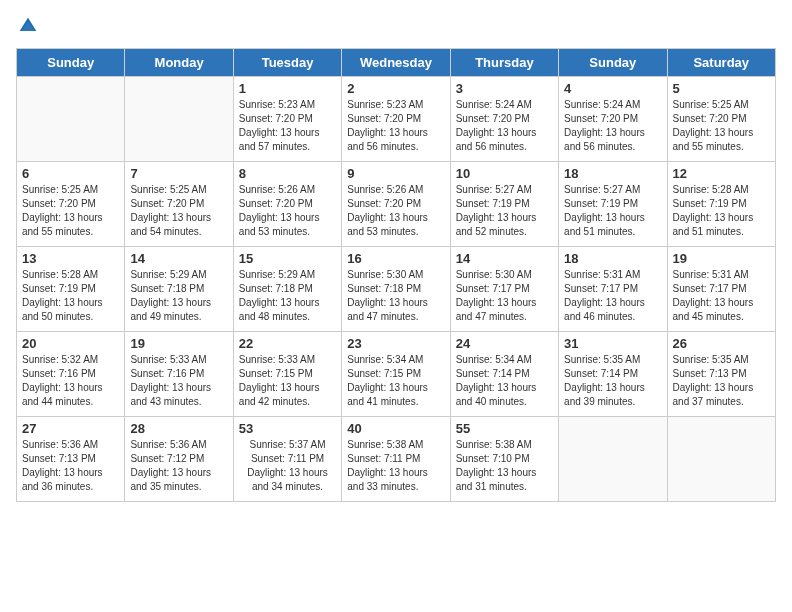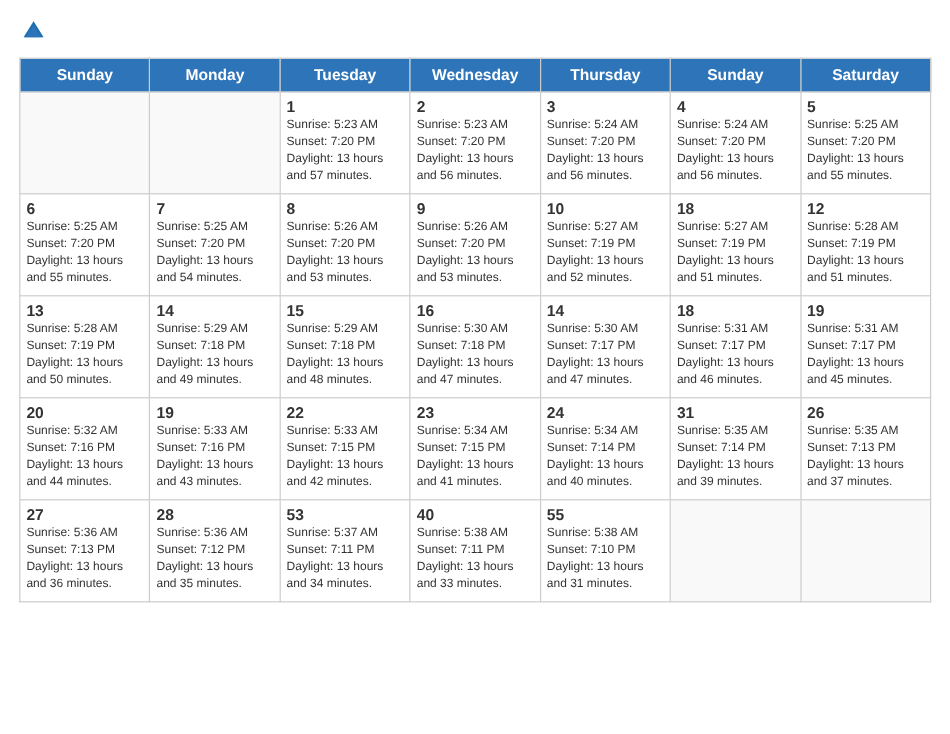--- a/index.html
+++ b/index.html
@@ -301,21 +301,21 @@
 Daylight: 13 hours and 36 minutes.</div>
         </td>
         <td>
           <span class="day-num">28</span>
           <div class="day-info" style="white-space: pre-line;">Sunrise: 5:36 AM
 Sunset: 7:12 PM
 Daylight: 13 hours and 35 minutes.</div>
         </td>
         <td>
           <span class="day-num">53</span>
-          <div class="day-info" style="white-space: pre-line;">Sunrise: 5:37 AM
+          <div class="day-info" style="white-space: pre-line; text-align: center;">Sunrise: 5:37 AM
 Sunset: 7:11 PM
 Daylight: 13 hours and 34 minutes.</div>
         </td>
         <td>
           <span class="day-num">40</span>
           <div class="day-info" style="white-space: pre-line;">Sunrise: 5:38 AM
 Sunset: 7:11 PM
 Daylight: 13 hours and 33 minutes.</div>
         </td>
         <td>

